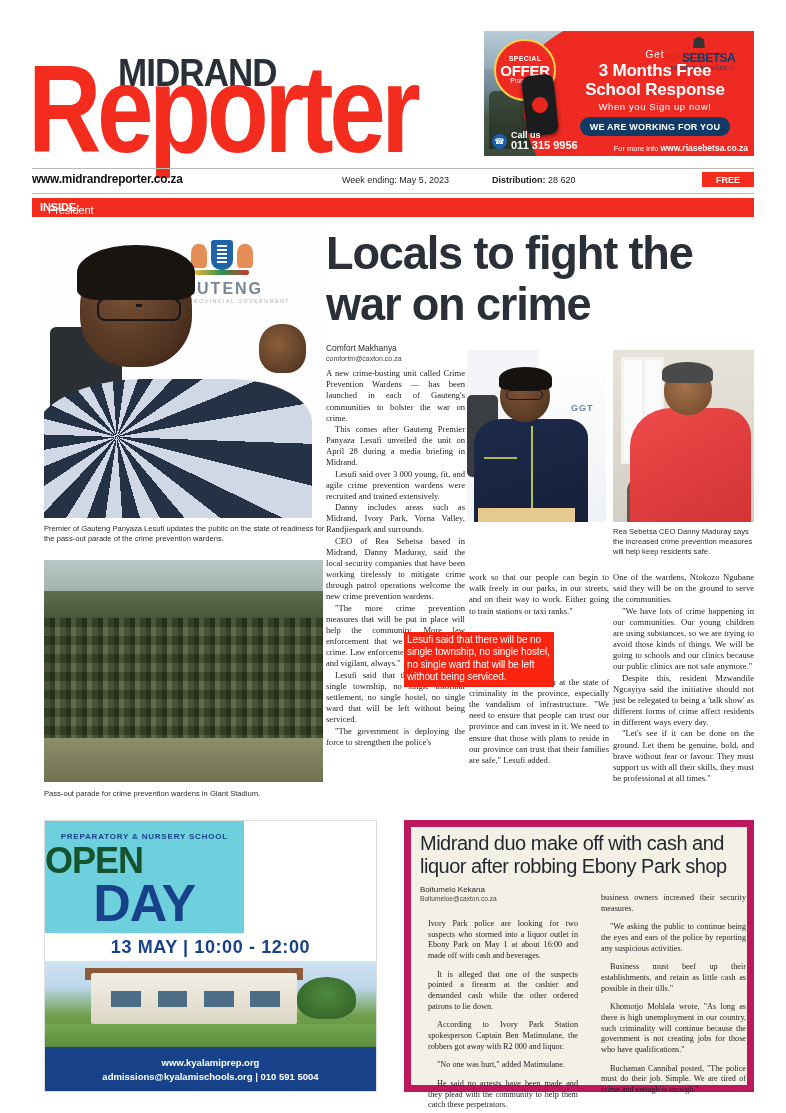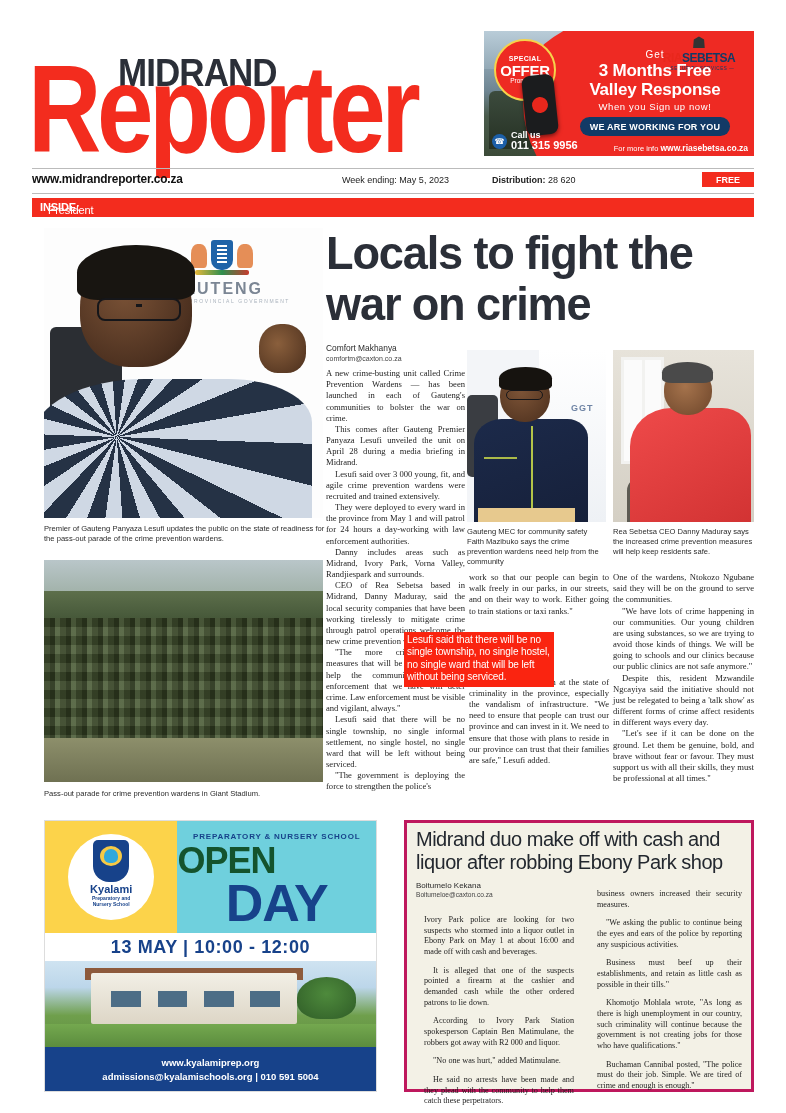--- a/index.html
+++ b/index.html
@@ -265,21 +265,21 @@
      background:linear-gradient(180deg,#74a84f,#598a3c); }
   .ky-tree { position:absolute; right:6%; top:18%; width:18%; height:48%;
      background:radial-gradient(ellipse at 50% 40%,#4e8a3c,#2f5c27); border-radius:50% 50% 40% 40%; }
   .ky-footer { position:absolute; left:0; bottom:0; width:100%; height:44px; background:#17428a;
      color:#fff; display:flex; flex-direction:column; align-items:center; justify-content:center; gap:3px; }
   .ky-f1 { font-size:9.5px; font-weight:bold; }
   .ky-f2 { font-size:9.5px; font-weight:bold; }
 
   
   .story2 { position:absolute; left:404px; top:820px; width:350px; height:272px; background:#f3f1e6;
-     border:3px solid #be185d; }
+     border:7px solid #be185d; }
   .story2 h2 { margin:0; position:absolute; left:9px; top:5px; width:334px;
      font-family:"Liberation Sans", sans-serif; font-weight:normal;
      font-size:20px; line-height:1.14; color:#23282f; letter-spacing:-.5px; }
   .s2-byline { position:absolute; left:9px; top:58px; width:160px; }
   .s2-byline .nm { font-size:8px; color:#2b2b2b; line-height:1.3; }
   .s2-byline .em { font-size:6.6px; color:#444; line-height:1.3; }
   .s2col { position:absolute; font-family:"Liberation Serif", serif;
      font-size:8.2px; line-height:1.30; color:#1d1d1d; text-align:justify; }
   .s2col p { margin:8px; text-indent:9px; }
   .s2col p.first { text-indent:0; }
@@ -321,21 +321,21 @@
     <div class="topad-badge">
       <div class="b1">SPECIAL</div>
       <div class="b2">OFFER</div>
       <div class="b3">Promotion</div>
     </div>
     <div class="topad-remote"></div>
 
     <div class="topad-text">
       <div class="topad-get">Get</div>
       <div class="topad-h1">3 Months Free</div>
-      <div class="topad-h1">Valley Response</div>
+      <div class="topad-h1">School Response</div>
       <div class="topad-sub">When you Sign up now!</div>
       <div class="topad-cta">WE ARE WORKING FOR YOU</div>
     </div>
 
     <div class="topad-call">
       <div class="topad-callicon">☎</div>
       <div class="topad-calltxt">
         <div class="c1">Call us</div>
         <div class="c2">011 315 9956</div>
       </div>
@@ -397,42 +397,40 @@
     <div class="pm-ggt">GGT</div>
     <div class="pm-chair"></div>
     <div class="pm-jacket"></div>
     <div class="pm-zip"></div>
     <div class="pm-stripe"></div>
     <div class="pm-head"></div>
     <div class="pm-hair"></div>
     <div class="pm-glass"></div>
     <div class="pm-desk"></div>
   </div>
-  <div class="cap cap-maz">Gauteng MEC for community safety Faith Mazibuko says the crime prevention wardens need help from the community</div>
 
   <div class="photo photo-maduray">
     <div class="pd-wall"></div>
     <div class="pd-win"></div>
     <div class="pd-shadow"></div>
     <div class="pd-hood"></div>
     <div class="pd-head"></div>
     <div class="pd-hair"></div>
   </div>
   <div class="cap cap-mad">Rea Sebetsa CEO Danny Maduray says the increased crime prevention measures will help keep residents safe.</div>
 
   <div class="byline">
     <div class="nm">Comfort Makhanya</div>
     <div class="em">comfortm@caxton.co.za</div>
   </div>
 
   <div class="bodycol col-a">
     <p class="first">A new crime-busting unit called Crime Prevention Wardens — has been launched in each of Gauteng's communities to bolster the war on crime.</p>
     <p>This comes after Gauteng Premier Panyaza Lesufi unveiled the unit on April 28 during a media briefing in Midrand.</p>
     <p>Lesufi said over 3 000 young, fit, and agile crime prevention wardens were recruited and trained extensively.</p>
-    <p>They were deployed to every ward in the province from May 1 and will patrol for 24 hours a day-working with law enforcement authorities.</p>
     <p>Danny includes areas such as Midrand, Ivory Park, Vorna Valley, Randjiespark and surrounds.</p>
     <p>CEO of Rea Sebetsa based in Midrand, Danny Maduray, said the local security companies that have been working tirelessly to mitigate crime through patrol operations welcome the new crime prevention wardens.</p>
     <p>"The more crime prevention measures that will be put in place will help the community. More law enforcement that we have will deter crime. Law enforcement must be visible and vigilant, always."</p>
     <p>Lesufi said that there will be no single township, no single informal settlement, no single hostel, no single ward that will be left without being serviced.</p>
     <p>"The government is deploying the force to strengthen the police's</p>
   </div>
 
   <div class="bodycol col-b">
     <p class="first">work so that our people can begin to walk freely in our parks, in our streets, and on their way to work. Either going to train stations or taxi ranks."</p>
     <div style="height:60px"></div>
@@ -443,30 +441,20 @@
     <p class="first">One of the wardens, Ntokozo Ngubane said they will be on the ground to serve the communities.</p>
     <p>"We have lots of crime happening in our communities. Our young children are using substances, so we are trying to avoid those kinds of things. We will be going to schools and our clinics because our public clinics are not safe anymore."</p>
     <p>Despite this, resident Mzwandile Ngcayiya said the initiative should not just be relegated to being a 'talk show' as different forms of crime affect residents in different ways every day.</p>
     <p>"Let's see if it can be done on the ground. Let them be genuine, bold, and brave without fear or favour. They must support us with all their skills, they must be professional at all times."</p>
   </div>
 
   <div class="pullquote">Lesufi said that there will be no single township, no single hostel, no single ward that will be left without being serviced.</div>
 
   <div class="kyad">
     <div class="ky-top">
-      <div class="ky-yellow">
-        <div class="ky-logo">
-          <div class="ky-shield"></div>
-          <div class="ky-name">Kyalami</div>
-          <div class="ky-sub">
-            <span>Preparatory and</span><br>
-            <span>Nursery School</span>
-          </div>
-        </div>
-      </div>
       <div class="ky-teal">
         <div class="ky-prep">PREPARATORY &amp; NURSERY SCHOOL</div>
         <div class="ky-open">OPEN</div>
         <div class="ky-day">DAY</div>
       </div>
     </div>
     <div class="ky-dateband">
       <div class="ky-date">13 MAY  |  10:00 - 12:00</div>
     </div>
     <div class="ky-photo">

